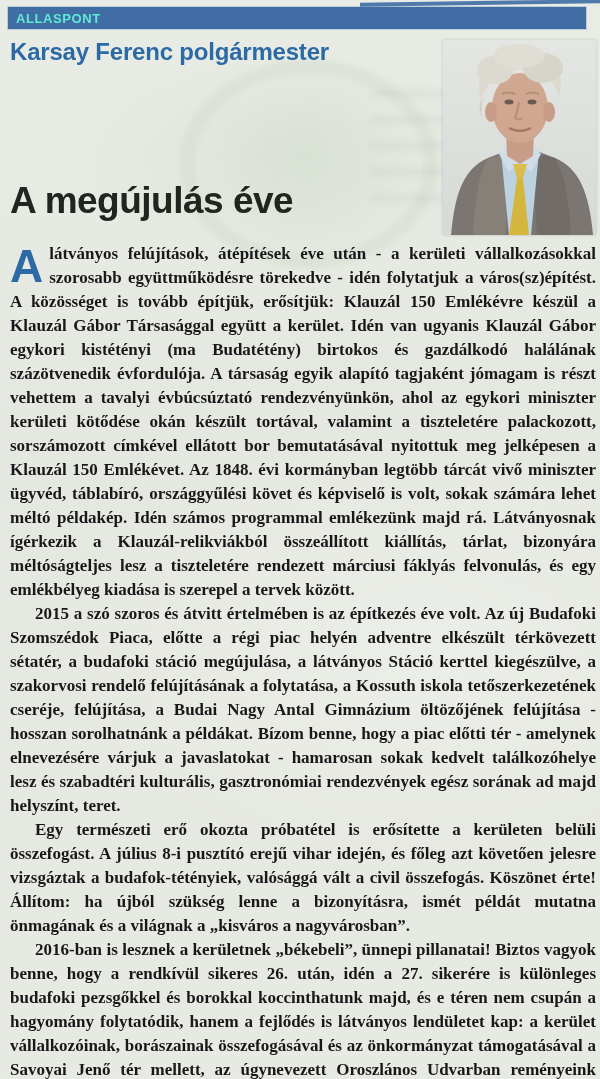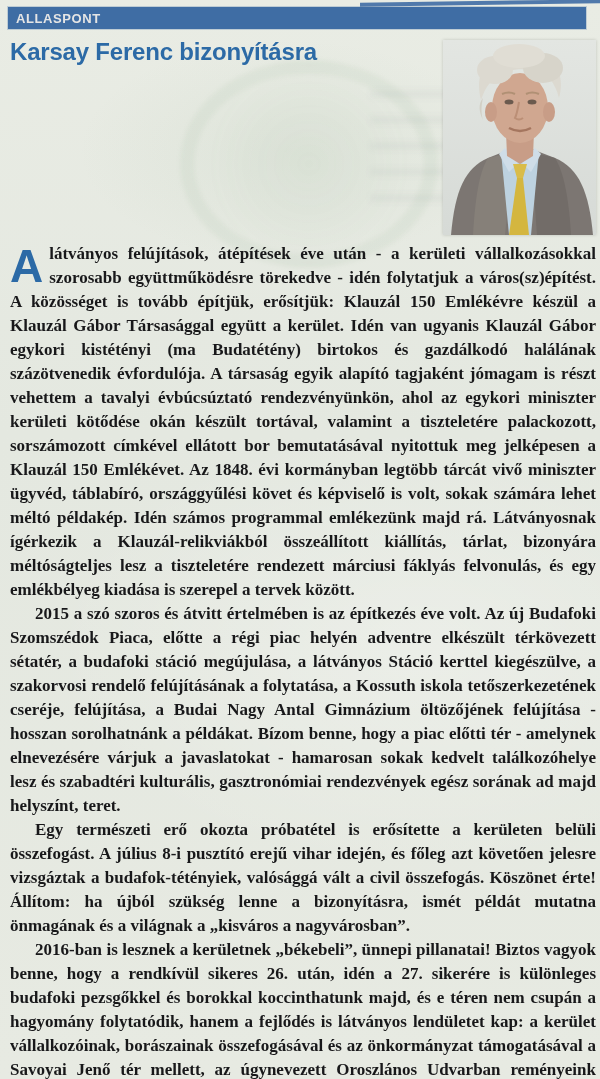--- a/index.html
+++ b/index.html
@@ -17,21 +17,21 @@
     position:absolute;left:360px;top:1px;width:242px;height:4px;
     background:#44700f;background:#3f6da4;transform:rotate(-0.8deg);
     opacity:.9;
   }
   .kicker-bar{
     position:absolute;left:8px;top:7px;width:578px;height:22px;
     background:#3f6da4;display:flex;align-items:center;
     box-shadow:0 0 0 1px rgba(63,109,164,0.25);
   }
   .kicker-bar span{
-    color:#e5e5e5;font-family:"Liberation Sans",sans-serif;font-weight:bold;
+    color:#5eead4;font-family:"Liberation Sans",sans-serif;font-weight:bold;
     font-size:13px;letter-spacing:.6px;padding-left:8px;
   }
   .byline{
     position:absolute;left:10px;top:38px;margin:0;
     font-family:"Liberation Sans",sans-serif;font-weight:bold;
     font-size:24px;color:#2c6aa6;letter-spacing:-0.2px;
   }
   
   .watermark{
     position:absolute;left:180px;top:60px;width:230px;height:180px;
@@ -74,21 +74,21 @@
 <body>
 
 <div class="page">
 
   <div class="top-line"></div>
 
   <div class="kicker-bar">
     <span>ALLASPONT</span>
   </div>
 
-  <h2 class="byline">Karsay Ferenc bizonyításra</h2>
+  <h2 class="byline">Karsay Ferenc polgármester</h2>
 
   <div class="watermark"></div>
   <div class="showthrough"></div>
 
   <figure class="photo">
     <svg width="153" height="195" viewBox="0 0 153 195" xmlns="http://www.w3.org/2000/svg">
       <defs>
         <linearGradient id="bgG" x1="0" y1="0" x2="0" y2="1">
           <stop offset="0" stop-color="#e3e6e2"></stop>
           <stop offset="1" stop-color="#d6dad6"></stop>
@@ -123,20 +123,21 @@
 
       <ellipse cx="66" cy="62" rx="4.5" ry="2.5" fill="#6b5a4e"></ellipse>
       <ellipse cx="89" cy="62" rx="4.5" ry="2.5" fill="#6b5a4e"></ellipse>
       <path d="M59,54 Q66,51 72,54" stroke="#b09074" stroke-width="2" fill="none"></path>
       <path d="M83,54 Q89,51 96,54" stroke="#b09074" stroke-width="2" fill="none"></path>
       <path d="M76,62 Q74,74 72,78 Q76,81 80,78" stroke="#bb8f76" stroke-width="2" fill="none"></path>
       <path d="M66,88 Q77,94 88,88" stroke="#a5765f" stroke-width="2.5" fill="none"></path>
     </svg>
   </figure>
 
+  <h1 class="headline">A megújulás éve</h1>
 
   <div class="body-col">
     <p>
       <span class="dropcap">A</span><span>látványos felújítások, átépítések éve után - a kerületi vállalkozásokkal szorosabb együttműködésre törekedve - idén folytatjuk a város(sz)építést. A közösséget is tovább építjük, erősítjük: Klauzál 150 Emlékévre készül a Klauzál Gábor Társasággal együtt a kerület. Idén van ugyanis Klauzál Gábor egykori kistétényi (ma Budatétény) birtokos és gazdálkodó halálának százötvenedik évfordulója. A társaság egyik alapító tagjaként jómagam is részt vehettem a tavalyi évbúcsúztató rendezvényünkön, ahol az egykori miniszter kerületi kötődése okán készült tortával, valamint a tiszteletére palackozott, sorszámozott címkével ellátott bor bemutatásával nyitottuk meg jelképesen a Klauzál 150 Emlékévet. Az 1848. évi kormányban legtöbb tárcát vivő miniszter ügyvéd, táblabíró, országgyűlési követ és képviselő is volt, sokak számára lehet méltó példakép. Idén számos programmal emlékezünk majd rá. Látványosnak ígérkezik a Klauzál-relikviákból összeállított kiállítás, tárlat, bizonyára méltóságteljes lesz a tiszteletére rendezett márciusi fáklyás felvonulás, és egy emlékbélyeg kiadása is szerepel a tervek között.</span>
     </p>
     <p class="indent">2015 a szó szoros és átvitt értelmében is az építkezés éve volt. Az új Budafoki Szomszédok Piaca, előtte a régi piac helyén adventre elkészült térkövezett sétatér, a budafoki stáció megújulása, a látványos Stáció kerttel kiegészülve, a szakorvosi rendelő felújításának a folytatása, a Kossuth iskola tetőszerkezetének cseréje, felújítása, a Budai Nagy Antal Gimnázium öltözőjének felújítása - hosszan sorolhatnánk a példákat. Bízom benne, hogy a piac előtti tér - amelynek elnevezésére várjuk a javaslatokat - hamarosan sokak kedvelt találkozóhelye lesz és szabadtéri kulturális, gasztronómiai rendezvények egész sorának ad majd helyszínt, teret.</p>
     <p class="indent">Egy természeti erő okozta próbatétel is erősítette a kerületen belüli összefogást. A július 8-i pusztító erejű vihar idején, és főleg azt követően jelesre vizsgáztak a budafok-tétényiek, valósággá vált a civil összefogás. Köszönet érte! Állítom: ha újból szükség lenne a bizonyításra, ismét példát mutatna önmagának és a világnak a „kisváros a nagyvárosban”.</p>
     <p class="indent">2016-ban is lesznek a kerületnek „békebeli”, ünnepi pillanatai! Biztos vagyok benne, hogy a rendkívül sikeres 26. után, idén a 27. sikerére is különleges budafoki pezsgőkkel és borokkal koccinthatunk majd, és e téren nem csupán a hagyomány folytatódik, hanem a fejlődés is látványos lendületet kap: a kerület vállalkozóinak, borászainak összefogásával és az önkormányzat támogatásával a Savoyai Jenő tér mellett, az úgynevezett Oroszlános Udvarban reményeink szerint elkezdődhet a Kárpát-medencei Borközpont tervének megvalósítása.</p>
 
   </div>

